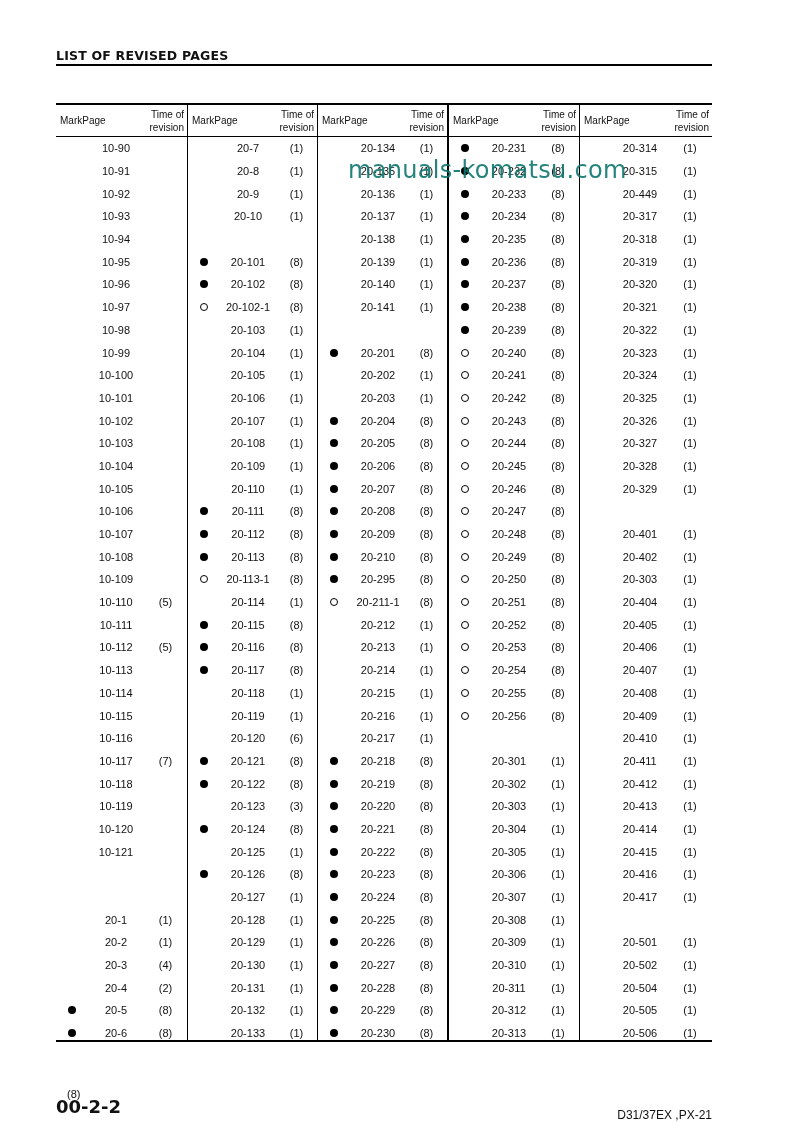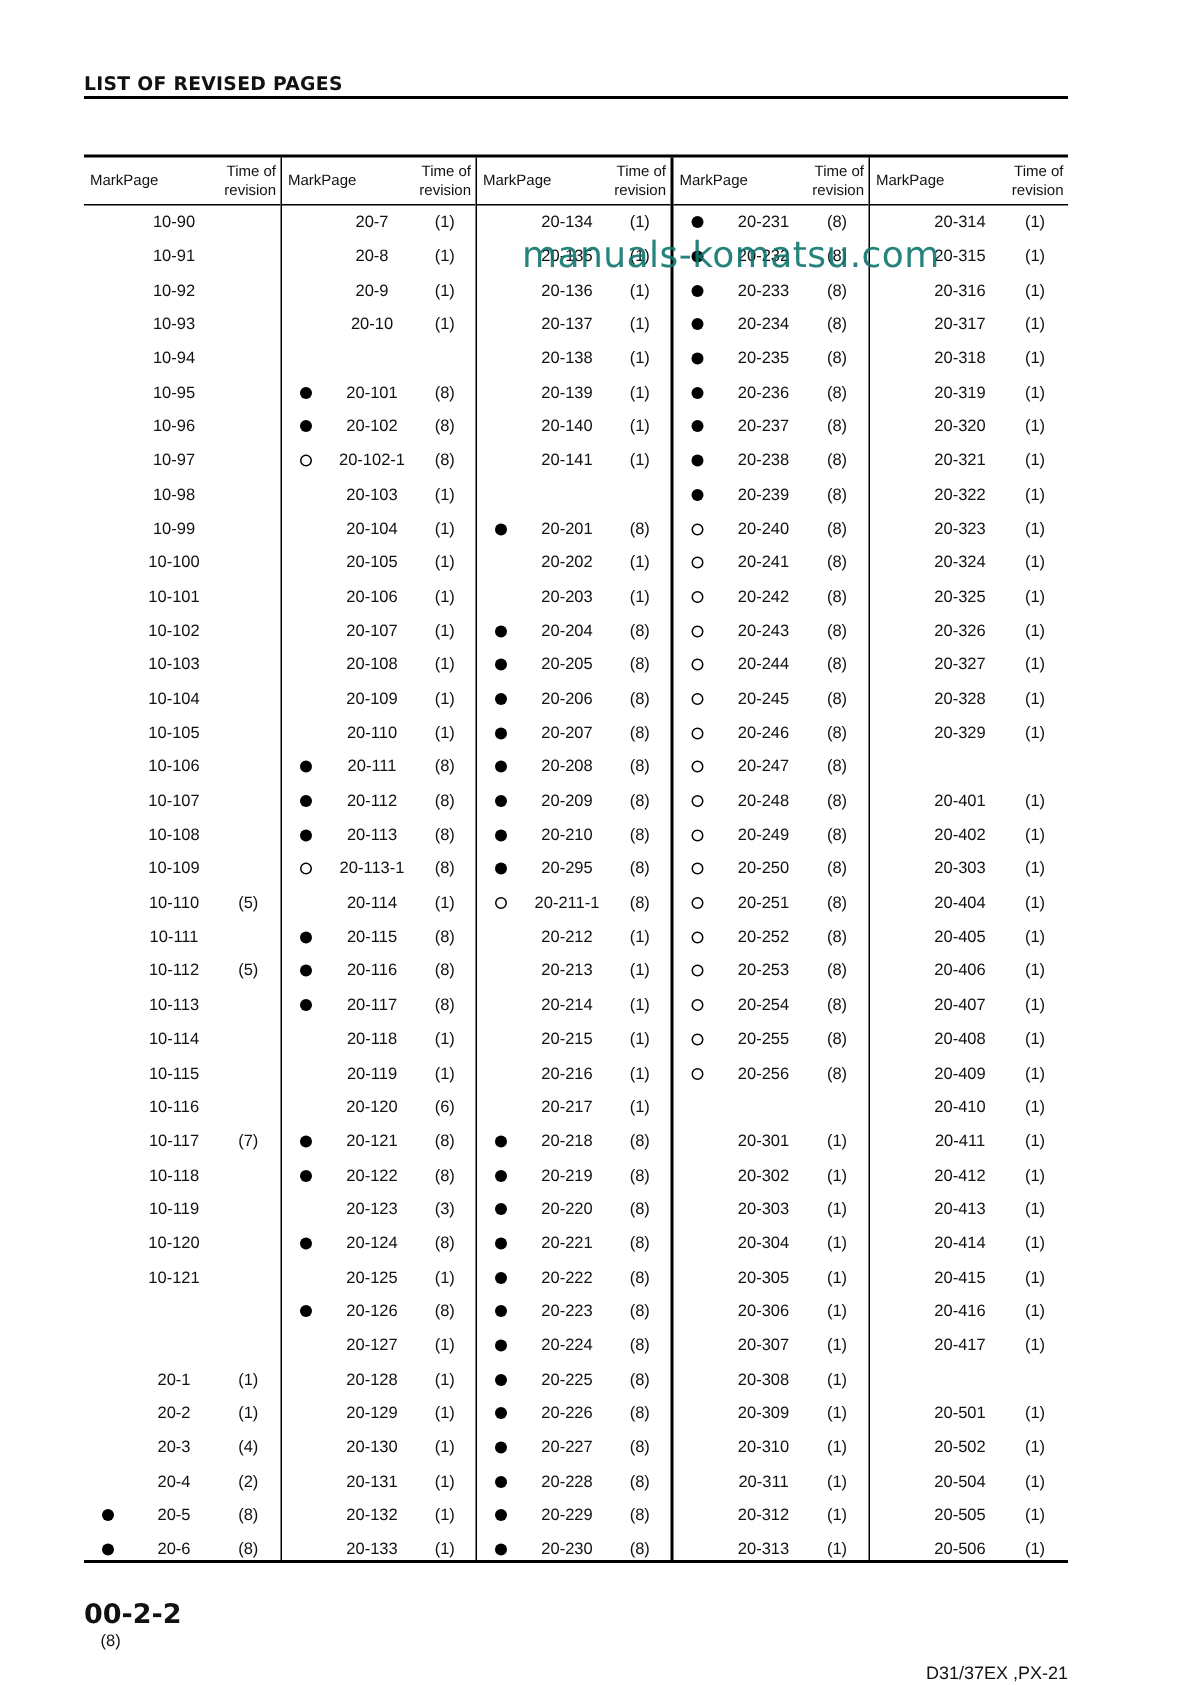--- a/index.html
+++ b/index.html
@@ -22,21 +22,21 @@
   .hdr .c-page { width: 56px; }
   .hdr .c-rev { flex: 1; text-align: right; padding-right: 3px; line-height: 13px; margin-left: 32px; }
   .row { height: 22.7px; display: flex; align-items: center; font-size: 11px; }
   .row .c-mark { width: 32px; display: flex; justify-content: center; align-items: center; }
   .row .c-page { width: 56px; text-align: center; }
   .row .c-rev { flex: 1; text-align: center; }
   .dot-filled { width: 8px; height: 8px; border-radius: 50%; background: #000; display: inline-block; }
   .dot-open { width: 6px; height: 6px; border-radius: 50%; border: 1px solid #000; display: inline-block; }
   .watermark { position: absolute; left: 348px; top: 156px; font-size: 24px; color: #0f766e;
                font-family: "DejaVu Sans", sans-serif; letter-spacing: 0.3px; opacity: 0.9; }
-  .footer-page { position: absolute; left: 56px; top: 1066px; font-size: 18px; font-weight: bold;
+  .footer-page { position: absolute; left: 56px; top: 1096px; font-size: 18px; font-weight: bold;
                  font-family: "DejaVu Sans", sans-serif; }
   .footer-rev { position: absolute; left: 67px; top: 1088px; font-size: 11px; }
   .footer-model { position: absolute; right: 82px; top: 1108px; font-size: 12px; }
 </style>
 </head>
 <body>
 
 <div class="title">LIST OF REVISED PAGES</div>
 <div class="title-rule"></div>
 
@@ -1010,21 +1010,21 @@
         <span class="c-page">20-314</span>
         <span class="c-rev">(1)</span>
       </div>
       <div class="row">
         <span class="c-mark"></span>
         <span class="c-page">20-315</span>
         <span class="c-rev">(1)</span>
       </div>
       <div class="row">
         <span class="c-mark"></span>
-        <span class="c-page">20-316</span>
+        <span class="c-page">20-449</span>
         <span class="c-rev">(1)</span>
       </div>
       <div class="row">
         <span class="c-mark"></span>
         <span class="c-page">20-317</span>
         <span class="c-rev">(1)</span>
       </div>
       <div class="row">
         <span class="c-mark"></span>
         <span class="c-page">20-318</span>

